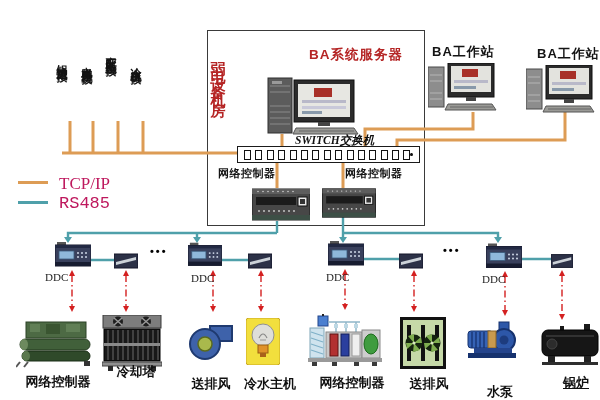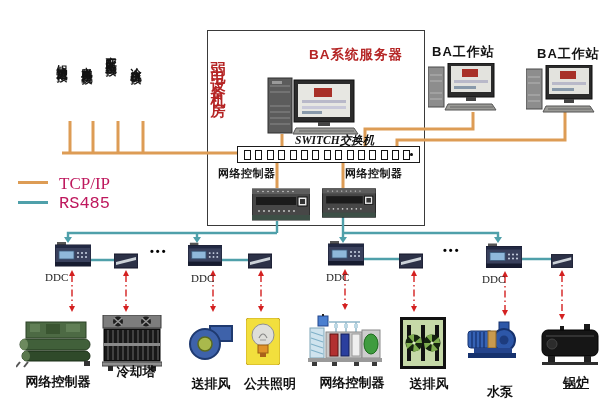--- a/index.html
+++ b/index.html
@@ -494,19 +494,19 @@
       <circle cx="12" cy="20" r="5" fill="#2c2c2c" stroke="#444"></circle>
       <rect x="8" y="32" width="7" height="7" fill="#222"></rect>
       <rect x="44" y="32" width="7" height="7" fill="#222"></rect>
       <rect x="2" y="38" width="56" height="3" fill="#2e2e2e"></rect>
     </svg>
   </div>
 
   <div class="abs equip-label" style="left:58px;top:373px;">网络控制器</div>
   <div class="abs equip-label" style="left:136px;top:363px;">冷却塔</div>
   <div class="abs equip-label" style="left:211px;top:375px;">送排风</div>
-  <div class="abs equip-label" style="left:270px;top:375px;">公共照明</div>
+  <div class="abs equip-label" style="left:270px;top:375px;">冷水主机</div>
   <div class="abs equip-label" style="left:352px;top:374px;">网络控制器</div>
   <div class="abs equip-label" style="left:429px;top:375px;">送排风</div>
   <div class="abs equip-label" style="left:500px;top:383px;">水泵</div>
   <div class="abs equip-label" style="left:576px;top:374px;text-decoration:underline;">锅炉</div>
 
 </div>
 
 </body></html>

